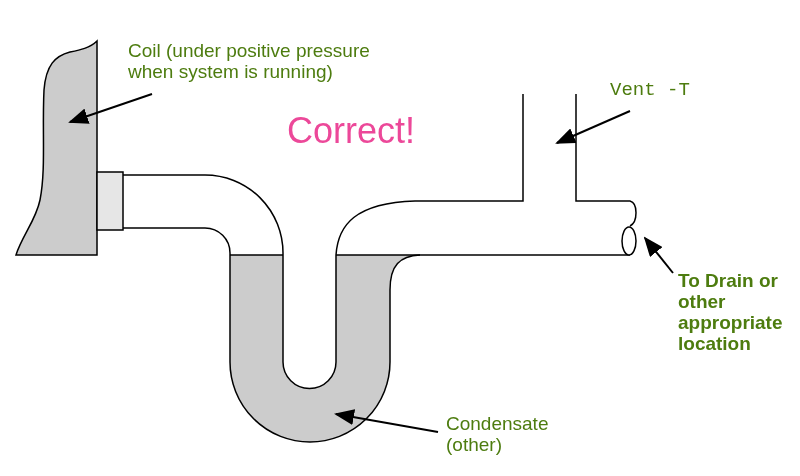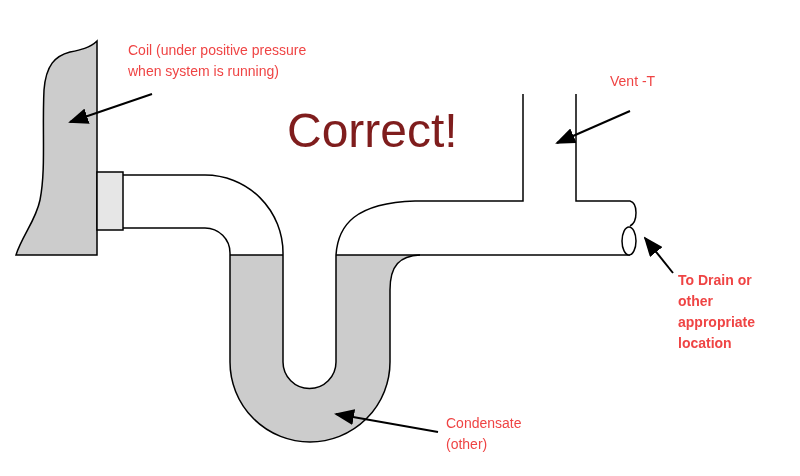--- a/index.html
+++ b/index.html
@@ -1,20 +1,20 @@
 <!DOCTYPE html>
 <html><head>
 <meta charset="utf-8">
 <style>
   html, body { margin: 0; padding: 0; background: #ffffff; }
   body { width: 800px; height: 476px; position: relative; overflow: hidden;
          font-family: "Liberation Sans", sans-serif; }
   svg { position: absolute; left: 0; top: 0; }
-  .lbl { position: absolute; font-size: 14px; line-height: 21px; color: #ef4444; white-space: pre; }
-  .title { position: absolute; left: 287px; top: 106px; font-size: 48px; color: #7f1d1d; line-height: 50px; }
+  .lbl { position: absolute; font-size: 19px; line-height: 21px; color: #4d7c0f; white-space: pre; }
+  .title { position: absolute; left: 287px; top: 106px; font-size: 36px; color: #ec4899; line-height: 50px; }
 </style>
 </head>
 <body>
 
 <svg width="800" height="476" viewBox="0 0 800 476">
   <defs>
     <marker id="ah" markerWidth="10" markerHeight="8" refX="9" refY="4" orient="auto">
       <path d="M0,0 L10,4 L0,8 Z" fill="#000"></path>
     </marker>
   </defs>
@@ -42,19 +42,19 @@
 
   <line x1="152" y1="94" x2="70" y2="122" stroke="#000" stroke-width="2" marker-end="url(#ah)"></line>
   <line x1="630" y1="111" x2="557" y2="143" stroke="#000" stroke-width="2" marker-end="url(#ah)"></line>
   <line x1="673" y1="273" x2="645" y2="238" stroke="#000" stroke-width="2" marker-end="url(#ah)"></line>
   <line x1="438" y1="432" x2="336" y2="414" stroke="#000" stroke-width="2" marker-end="url(#ah)"></line>
 </svg>
 
 <div class="title">Correct!</div>
 <div class="lbl" style="left:128px; top:40px;">Coil (under positive pressure
 when system is running)</div>
-<div class="lbl" style="left:610px; top:71px;">Vent -T</div>
+<div class="lbl" style="left:610px; top:80px;font-family:Liberation Mono, monospace;">Vent -T</div>
 <div class="lbl" style="left:678px; top:270px;font-weight:bold;">To Drain or
 other
 appropriate
 location</div>
 <div class="lbl" style="left:446px; top:413px;">Condensate
 (other)</div>
 
 </body></html>

